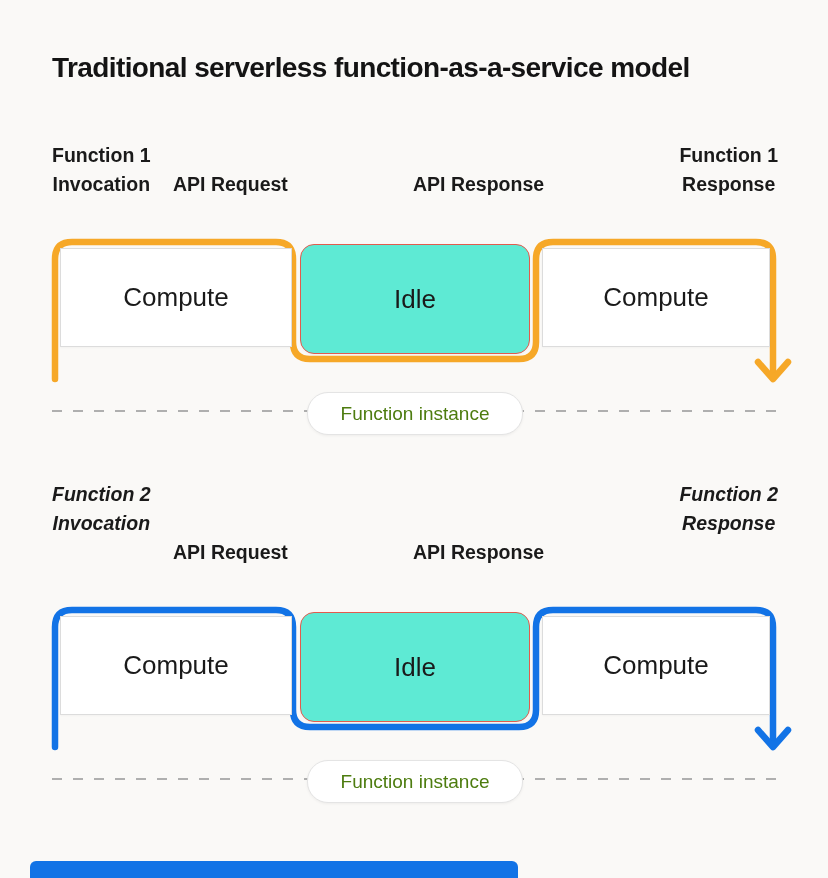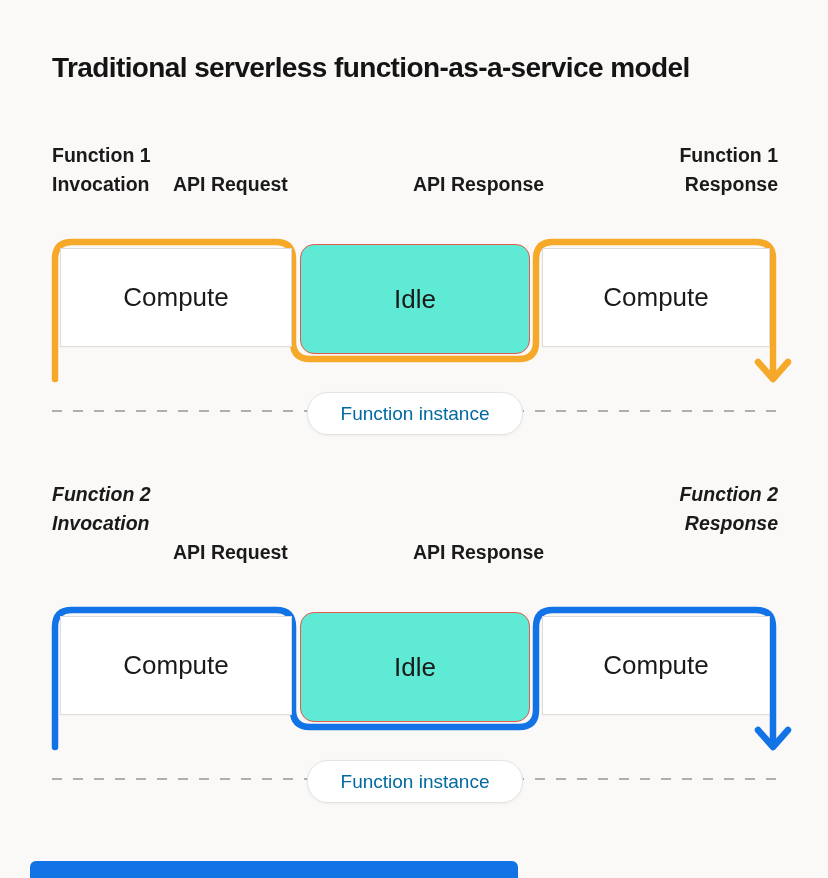--- a/index.html
+++ b/index.html
@@ -11,21 +11,21 @@
     overflow:hidden;
   }
   .canvas{position:relative;width:828px;height:772px;background:#FAF9F7;}
 
   .page-title{
     position:absolute;left:52px;top:52px;width:740px;
     font-size:28px;font-weight:700;letter-spacing:-0.6px;color:#141414;
   }
 
   .label{position:absolute;font-size:19.5px;font-weight:700;line-height:29px;color:#1A1A1A;}
-  .label.two-line{white-space:pre-line;}
+  .label.two-line{white-space:pre-line;text-align:center;}
   .lbl-left{left:52px;text-align:left;}
   .lbl-right{right:50px;text-align:right;}
   .lbl-center{width:220px;text-align:left;}
 
   .conn-svg{position:absolute;left:0;width:828px;height:160px;pointer-events:none;}
 
   .box{
     position:absolute;display:flex;align-items:center;justify-content:center;
     background:#FFFFFF;border:1px solid #DCDCDC;border-radius:0;
     font-size:26px;font-weight:400;color:#1A1A1A;
@@ -36,21 +36,21 @@
   }
 
   .dash-line{
     position:absolute;left:52px;width:726px;height:2px;
     background:repeating-linear-gradient(to right,#AFAFAF 0 10px,transparent 10px 21px);
   }
   .instance-pill{
     position:absolute;left:307px;width:214px;height:41px;
     background:#FFFFFF;border:1px solid #E4E4E4;border-radius:21px;
     display:flex;align-items:center;justify-content:center;
-    font-size:19px;color:#0369a1;
+    font-size:19px;color:#4d7c0f;
     box-shadow:0 1px 3px rgba(0,0,0,0.05);
     text-align:center;
   }
 
   .bottom-bar{
     position:absolute;left:30px;top:861px;width:488px;height:17px;
     background:#1273E6;border-radius:6px 6px 0 0;
   }
 
   

